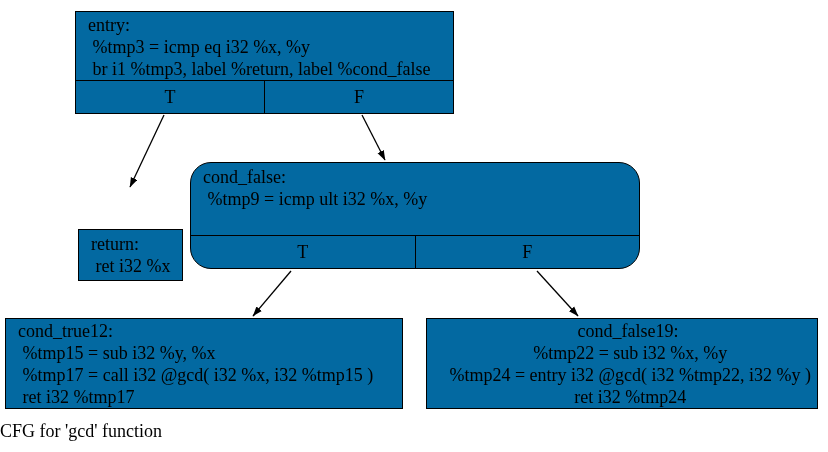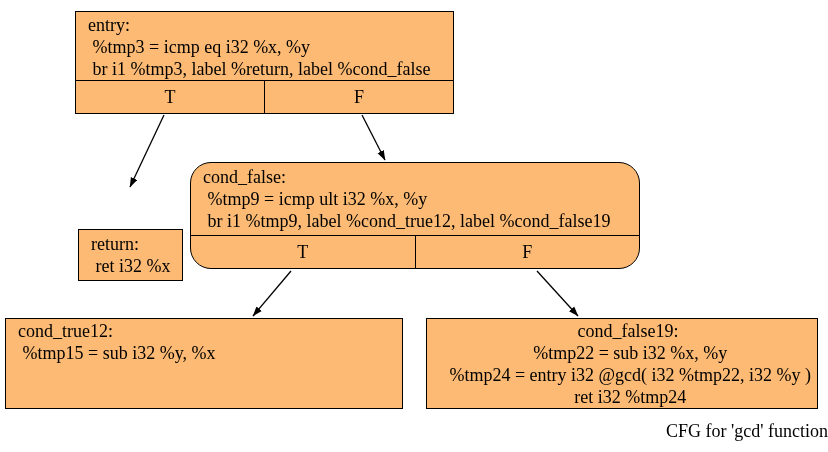--- a/index.html
+++ b/index.html
@@ -19,21 +19,21 @@
   .edges {
     position: absolute;
     left: 0;
     top: 0;
     width: 828px;
     height: 452px;
     pointer-events: none;
   }
   .node {
     position: absolute;
-    background: #fdba74;
+    background: #0369a1;
     border: 1.5px solid #000000;
     box-sizing: content-box;
   }
   .node .body {
     padding: 2px 0 0 12px;
     overflow: hidden;
   }
   .line {
     white-space: pre;
     font-size: 18px;
@@ -63,21 +63,21 @@
   .node.cond_false .body { height: 69px; padding-top: 3px; }
   .node.cond_true12       { left: 5px;   top: 318px; width: 396px; }
   .node.cond_true12 .body { height: 88px; padding-top: 1px; }
   .node.cond_false19       { left: 426px; top: 318px; width: 390px; text-align: center; }
   .node.cond_false19 .body { height: 88px; padding-top: 1px; }
   .caption {
     position: absolute;
     left: 0;
     top: 420px;
     width: 828px;
-    text-align: right;
+    text-align: left;
     font-size: 18px;
     line-height: 22px;
   }
 </style>
 </head>
 <body>
 
 <div class="canvas">
 
   <svg class="edges" width="828" height="452" viewBox="0 0 828 452" xmlns="http://www.w3.org/2000/svg">
@@ -108,32 +108,33 @@
     <div class="body">
       <div class="line">return:</div>
       <div class="line"> ret i32 %x</div>
     </div>
   </div>
 
   <div class="node cond_false">
     <div class="body">
       <div class="line">cond_false:</div>
       <div class="line"> %tmp9 = icmp ult i32 %x, %y</div>
-      <div class="line"> br i1 %tmp9, label %cond_true12, label %cond_false19</div>
     </div>
     <div class="ports">
       <div class="port true">T</div>
       <div class="port false">F</div>
     </div>
   </div>
 
   <div class="node cond_true12">
     <div class="body">
       <div class="line">cond_true12:</div>
       <div class="line"> %tmp15 = sub i32 %y, %x</div>
+      <div class="line"> %tmp17 = call i32 @gcd( i32 %x, i32 %tmp15 )</div>
+      <div class="line"> ret i32 %tmp17</div>
     </div>
   </div>
 
   <div class="node cond_false19">
     <div class="body">
       <div class="line">cond_false19:</div>
       <div class="line"> %tmp22 = sub i32 %x, %y</div>
       <div class="line"> %tmp24 = entry i32 @gcd( i32 %tmp22, i32 %y )</div>
       <div class="line"> ret i32 %tmp24</div>
     </div>

